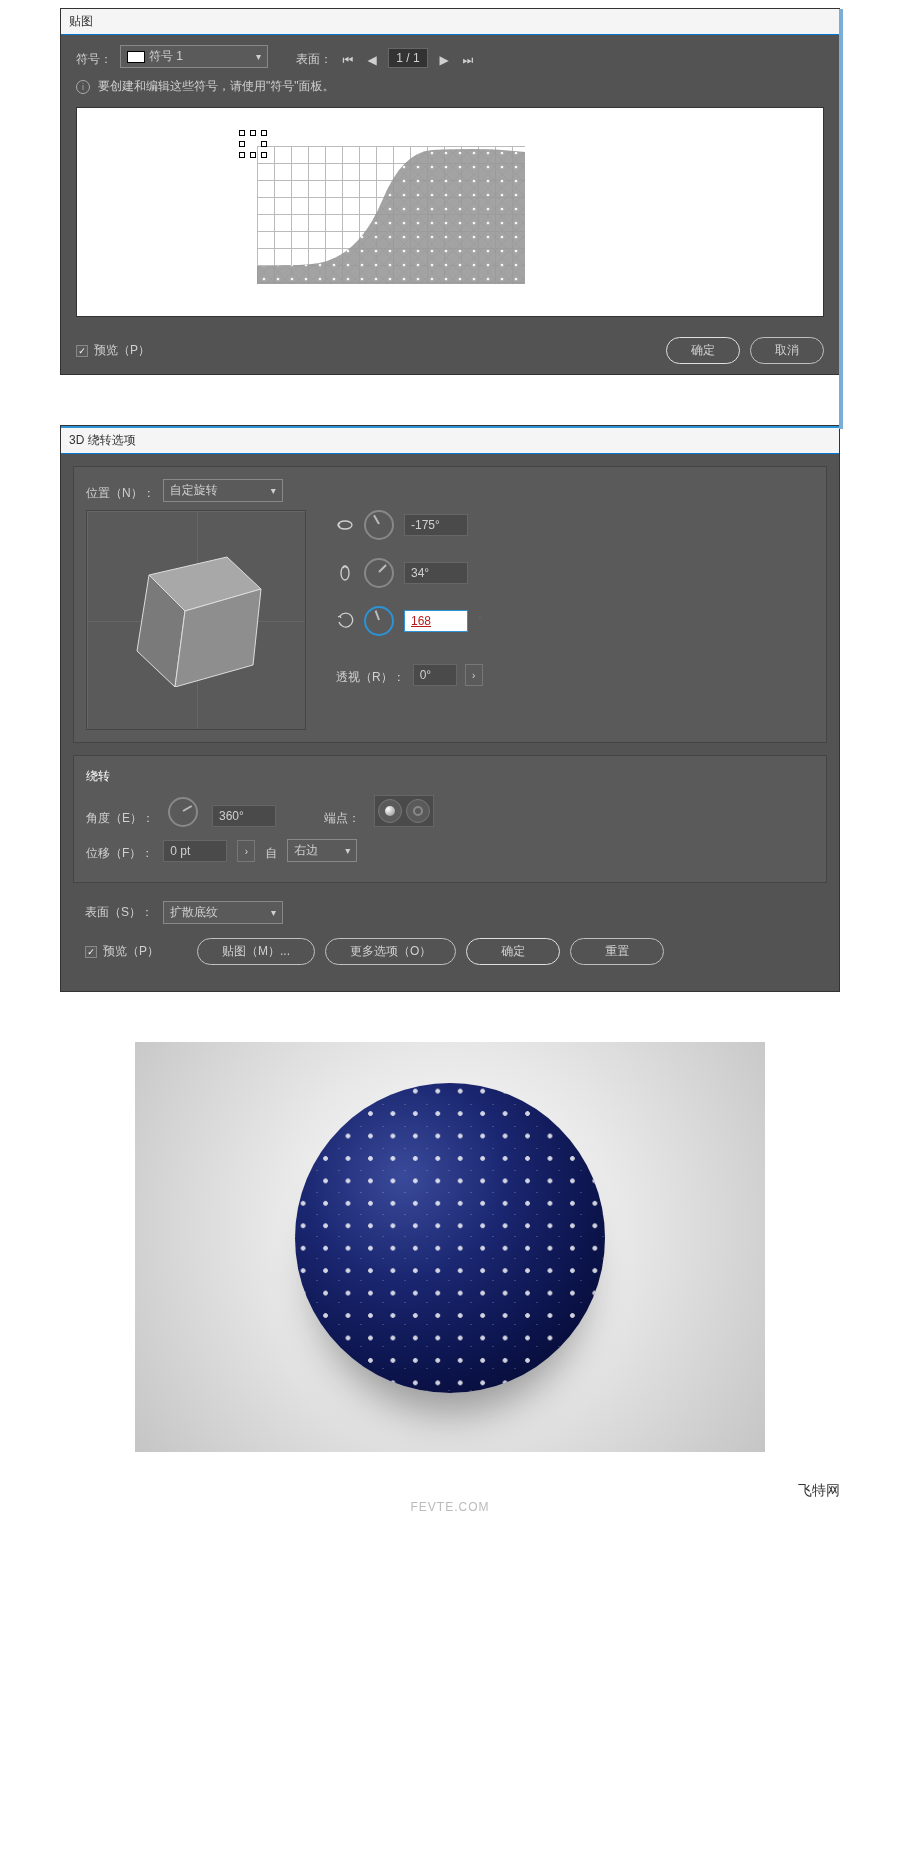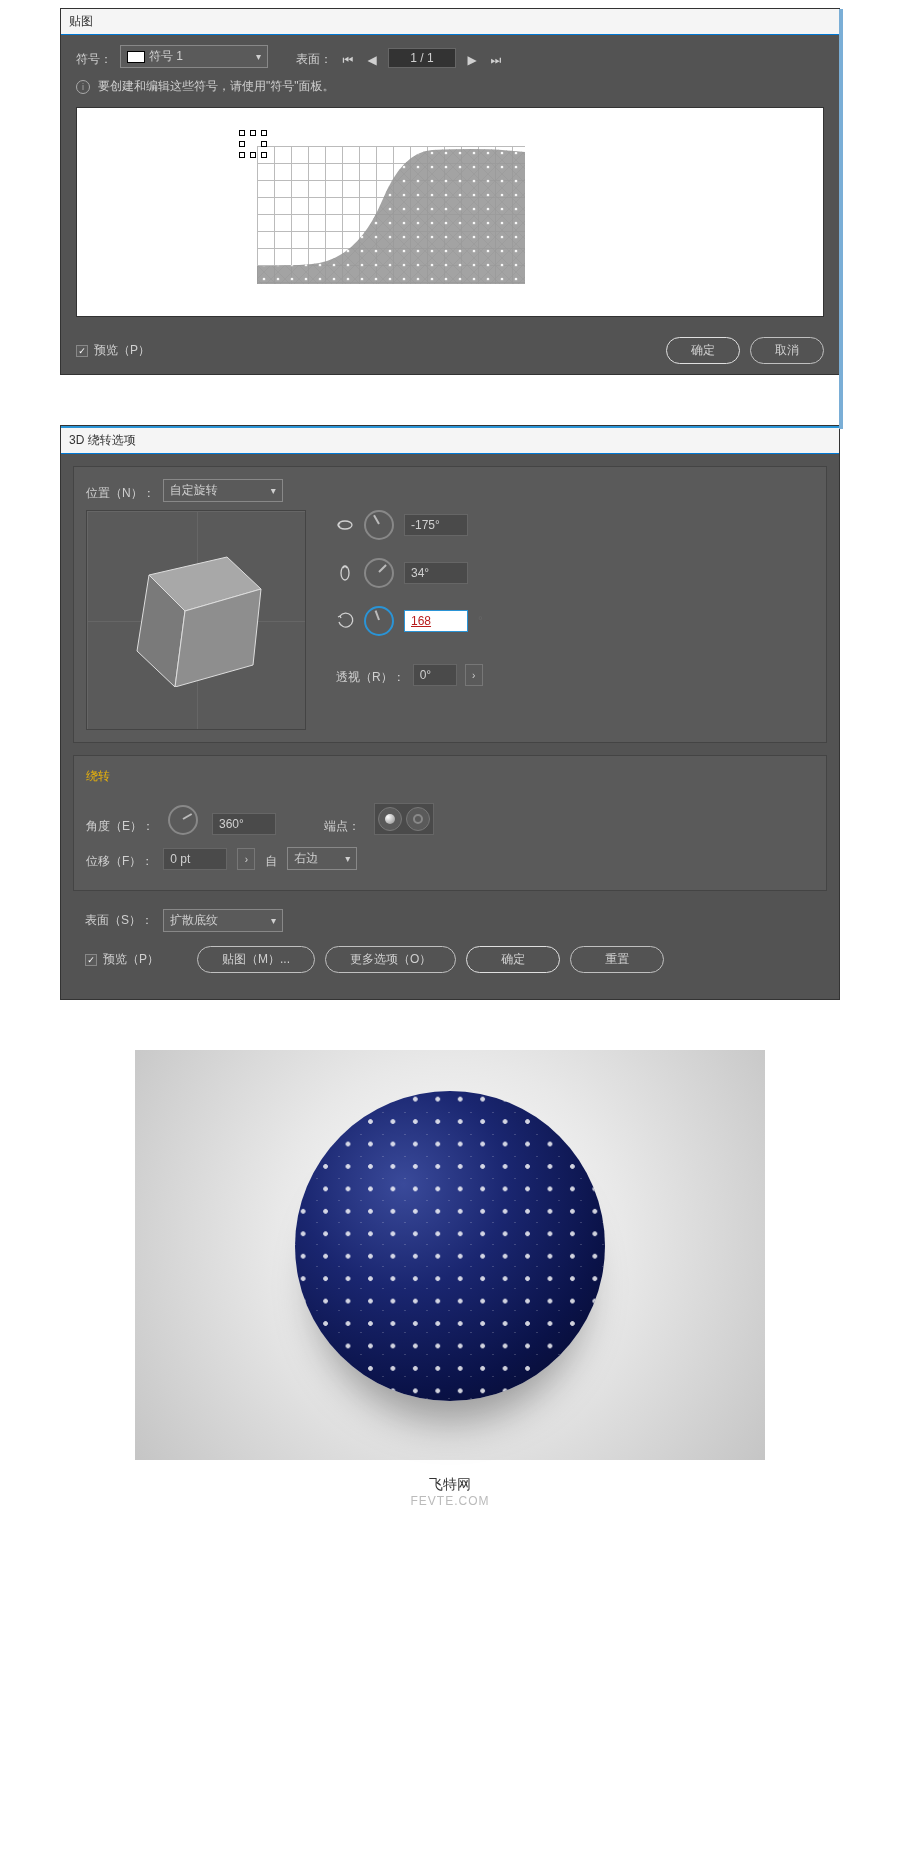--- a/index.html
+++ b/index.html
@@ -8,39 +8,39 @@
 .panel { background: #535353; color: #d0d0d0; font-size: 12px; margin-bottom: 50px; border: 1px solid #333; }
 .panel-title { background: #f5f5f5; color: #333; padding: 4px 8px; font-size: 12px; border-bottom: 1px solid #0078d4; }
 .panel-title.blue { border-top: 2px solid #2a94d6; }
 .panel-body { padding: 10px 15px; }
 .row { display: flex; align-items: flex-end; gap: 8px; margin-bottom: 8px; }
 .label { white-space: nowrap; }
 .select { background: #5a5a5a; border: 1px solid #888; color: #d0d0d0; padding: 2px 20px 2px 6px; min-width: 120px; position: relative; cursor: pointer; display: flex; align-items: center; }
 .select-swatch { width: 18px; height: 12px; background: #fff; border: 1px solid #000; margin-right: 4px; display: inline-block; }
 .select::after { content: "▾"; position: absolute; right: 6px; font-size: 10px; }
 .nav-btn { width: 16px; height: 16px; display: flex; align-items: center; justify-content: center; cursor: pointer; color: #d0d0d0; }
-.page-input { background: #333; border: 1px solid #666; color: #d0d0d0; padding: 2px 6px; width: 68px; text-align: center; }
+.page-input { background: #333; border: 1px solid #666; color: #d0d0d0; padding: 2px 6px; width: 40px; text-align: center; }
 .info-row { display: flex; align-items: center; gap: 8px; margin: 10px 0 12px; }
 .info-icon { width: 14px; height: 14px; border: 1.5px solid #aaa; border-radius: 50%; display: flex; align-items: center; justify-content: center; font-size: 9px; color: #aaa; }
 .preview-canvas { background: #fff; border: 1px solid #333; height: 210px; margin: 0 0 12px; position: relative; overflow: hidden; }
 .texture-shape { position: absolute; left: 180px; top: 38px; width: 268px; height: 138px; }
 .grid-bg { position: absolute; top: 0; left: 0; width: 100%; height: 100%; background-image: linear-gradient(#bbb 1px, transparent 1px), linear-gradient(90deg, #bbb 1px, transparent 1px); background-size: 17px 17px; }
 .hump { position: absolute; bottom: 0; left: 0; width: 100%; height: 100%; }
 .handles { position: absolute; left: 162px; top: 22px; width: 30px; height: 30px; }
 .handle { position: absolute; width: 6px; height: 6px; border: 1px solid #000; background: #fff; }
 .btn-flat { background: #5a5a5a; border: 1px solid #777; color: #d0d0d0; padding: 3px 10px; cursor: pointer; font-size: 12px; }
 .checkbox-row { display: flex; align-items: center; gap: 6px; }
 .checkbox { width: 12px; height: 12px; background: #5a5a5a; border: 1px solid #888; cursor: pointer; display: flex; align-items: center; justify-content: center; font-size: 9px; }
 .checkbox.checked::after { content: "✓"; color: #fff; }
 .btn-pill { background: transparent; border: 1.5px solid #c0c0c0; border-radius: 14px; color: #d0d0d0; padding: 4px 24px; cursor: pointer; font-size: 12px; }
 .btn-pill.primary { border-color: #e0e0e0; }
 .footer-row { display: flex; align-items: center; justify-content: space-between; margin-top: 20px; }
 .footer-right { display: flex; gap: 10px; }
 .section-group { border: 1px solid #444; padding: 12px; margin-bottom: 12px; background: #5a5a5a; }
-.section-label { color: #eab308; margin-bottom: 18px; font-size: 12px; }
+.section-label { color: #ffffff; margin-bottom: 10px; font-size: 12px; }
 .rotation-area { display: flex; gap: 30px; }
 .cube-preview { width: 220px; height: 220px; background: radial-gradient(#4a4a4a 0.5px, transparent 0.5px), linear-gradient(#666 1px, transparent 1px), linear-gradient(90deg, #666 1px, transparent 1px); background-size: 8px 8px, 110px 110px, 110px 110px; background-position: 0 0, 0 0, 0 0; position: relative; border: 1px solid #444; }
 .cube { position: absolute; left: 40px; top: 36px; width: 140px; height: 140px; }
 .rotation-controls { display: flex; flex-direction: column; gap: 18px; }
 .rot-row { display: flex; align-items: center; gap: 10px; }
 .rot-icon { width: 18px; height: 18px; color: #d0d0d0; display: flex; align-items: center; justify-content: center; }
 .dial { width: 30px; height: 30px; border: 2px solid #888; border-radius: 50%; position: relative; cursor: pointer; }
 .dial.active { border-color: #2a94d6; }
 .dial::after { content: ""; position: absolute; width: 2px; height: 10px; background: #bbb; left: 50%; top: 2px; transform-origin: bottom center; }
 .dial.r1::after { transform: translateX(-50%) rotate(-30deg); }
@@ -54,21 +54,21 @@
 .cap-btn { width: 24px; height: 24px; background: #5a5a5a; border: 1px solid #777; border-radius: 50%; display: flex; align-items: center; justify-content: center; cursor: pointer; }
 .cap-btn .inner { width: 10px; height: 10px; border-radius: 50%; background: radial-gradient(circle at 30% 30%, #fff, #888); }
 .cap-btn.hollow .inner { background: transparent; border: 2px solid #888; }
 .surface-row { display: flex; align-items: center; gap: 10px; padding: 6px 12px 4px; }
 .panel2-footer { display: flex; align-items: center; gap: 10px; padding: 10px 12px 14px; }
 .result-img { width: 630px; height: 410px; margin: 0 auto; background: radial-gradient(circle at 50% 45%, #fff 0%, #e8e8e8 45%, #c5c5c5 100%); position: relative; display: flex; align-items: center; justify-content: center; }
 .sphere-wrap { position: relative; width: 310px; height: 310px; margin-top: -18px; }
 .sphere { width: 310px; height: 310px; border-radius: 50%; background: radial-gradient(circle at 35% 30%, #3a4a9a 0%, #1a2670 35%, #0a1248 70%, #050824 100%); position: relative; overflow: hidden; box-shadow: 0 40px 40px -20px rgba(0,0,0,0.35); }
 .sphere-dots { position: absolute; inset: 0; border-radius: 50%; background: radial-gradient(circle at 50% 50%, rgba(255,255,255,0.95) 2px, transparent 2.5px); background-size: 22px 22px; mix-blend-mode: screen; opacity: 0.85; transform: scale(1.02); }
 .sphere-lines { position: absolute; inset: 0; border-radius: 50%; background: linear-gradient(45deg, rgba(255,255,255,0.18) 1px, transparent 1px), linear-gradient(-45deg, rgba(255,255,255,0.18) 1px, transparent 1px); background-size: 22px 22px; }
-.caption { text-align: center; margin-top: 16px; color: #333; font-size: 14px; }
+.caption { text-align: right; margin-top: 30px; color: #333; font-size: 14px; }
 .caption-sub { text-align: center; color: #bbb; font-size: 12px; letter-spacing: 1px; }
 .scrollbar-edge { position: absolute; right: -4px; top: 0; width: 4px; height: 420px; background: #7aaed6; }
 </style>
 </head>
 <body>
 
 <div class="container">
 
 <div class="panel" style="position:relative">
   <div class="scrollbar-edge"></div>

